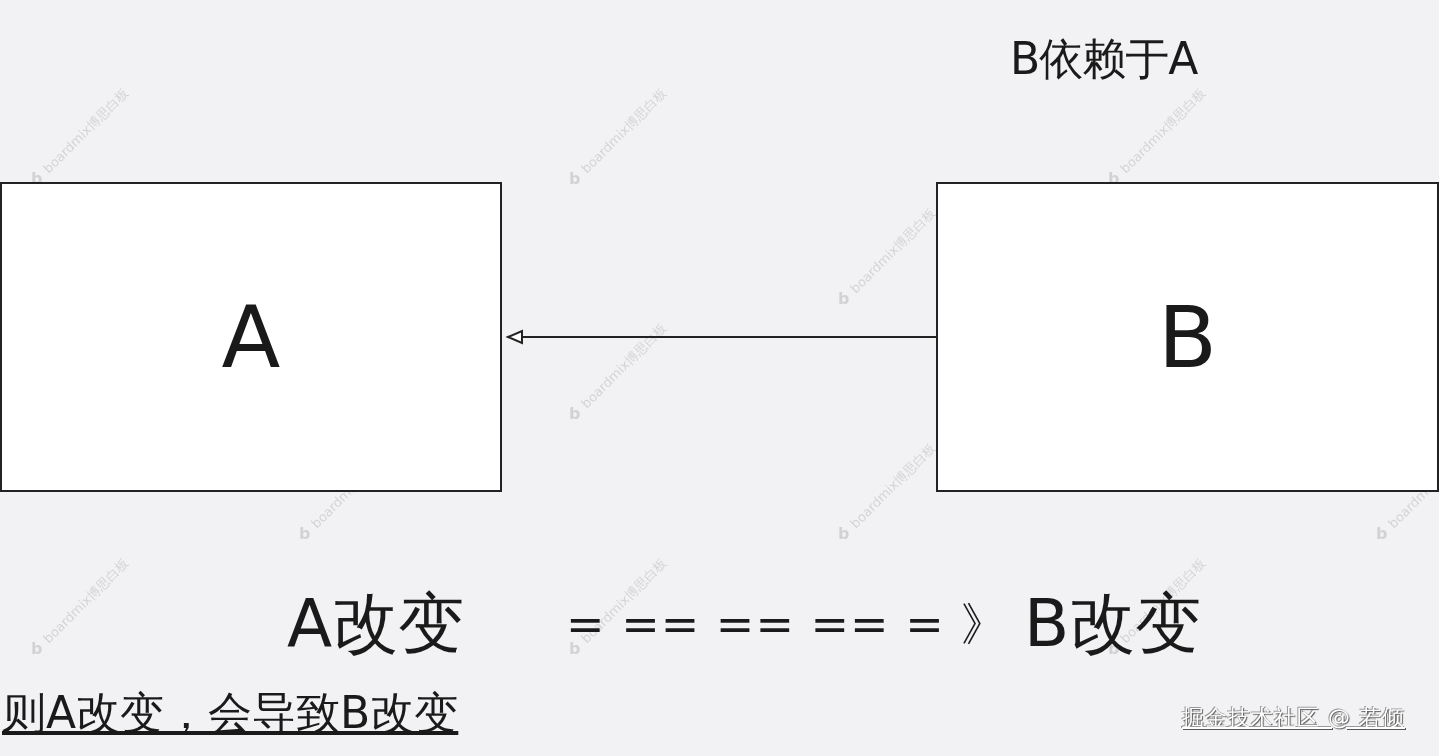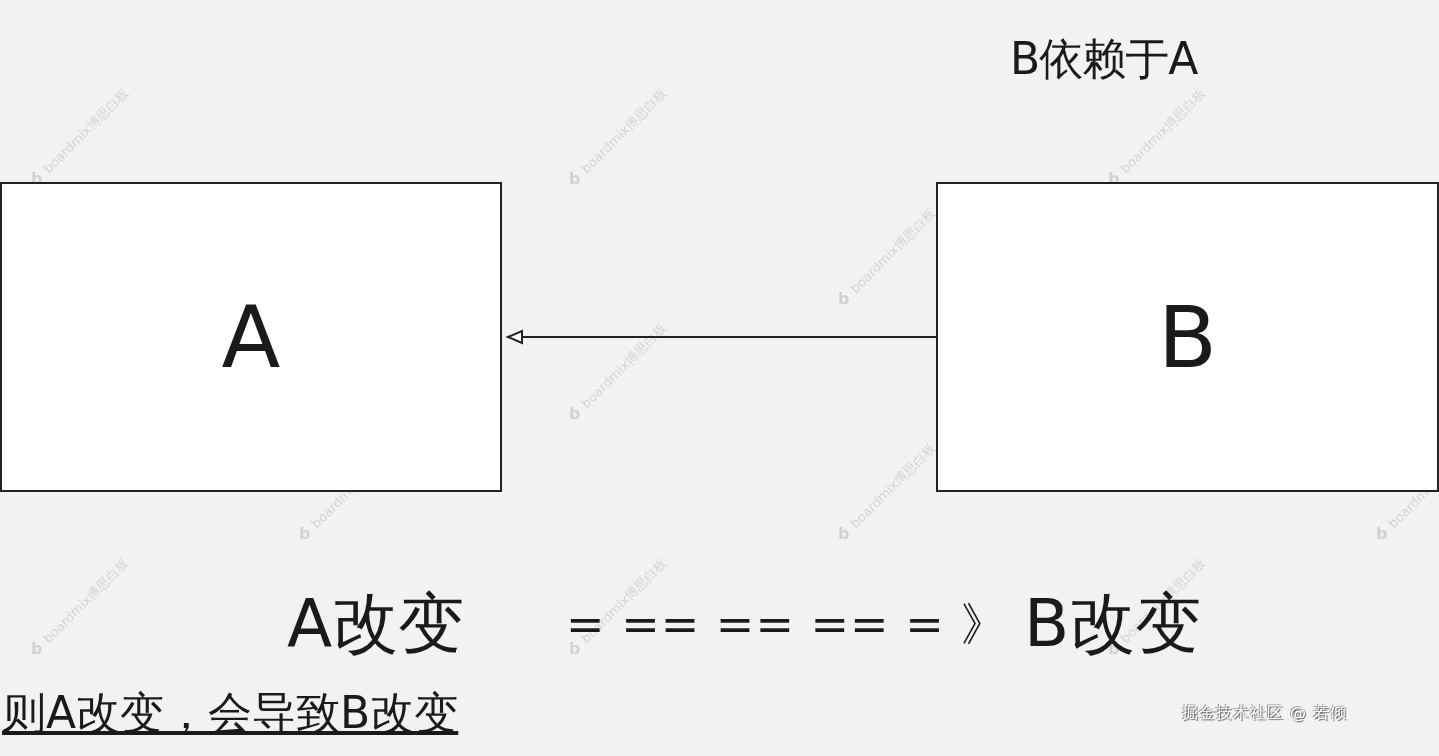--- a/index.html
+++ b/index.html
@@ -26,22 +26,22 @@
     .box span { font-size: 86px; line-height: 1; }
     #box-a { left: 0; top: 182px; width: 502px; height: 310px; }
     #box-b { left: 936px; top: 182px; width: 503px; height: 310px; }
     svg.arrow { position: absolute; left: 0; top: 0; }
     .lbl { position: absolute; font-size: 66px; line-height: 60px; }
     #a-change { left: 287px; top: 594px; }
     #b-change { left: 1024px; top: 594px; }
     #arrow-text { left: 566px; top: 594px; font-size: 46px; letter-spacing: 1px; }
     #conclusion { left: 2px; top: 682px; font-size: 44px; line-height: 62px; text-decoration: underline; }
     #credit {
-      position: absolute; left: 1182px; top: 703px; font-size: 16px; color: #fff;
-      text-shadow: 1px 1px 1px #555, -1px -1px 0 #999; letter-spacing: 1px;
+      position: absolute; left: 1182px; top: 703px; font-size: 22px; color: #fff;
+      text-shadow: 1px 1px 1px #555, -1px -1px 0 #999; letter-spacing: 1px; text-decoration: underline;
     }
   </style>
 </head>
 <body>
 
 <div class="wm" style="left:40px;top:170px;"><span class="b">b</span><span>boardmix博思白板</span></div>
 <div class="wm" style="left:578px;top:170px;"><span class="b">b</span><span>boardmix博思白板</span></div>
 <div class="wm" style="left:1117px;top:170px;"><span class="b">b</span><span>boardmix博思白板</span></div>
 <div class="wm" style="left:308px;top:290px;"><span class="b">b</span><span>boardmix博思白板</span></div>
 <div class="wm" style="left:847px;top:290px;"><span class="b">b</span><span>boardmix博思白板</span></div>

